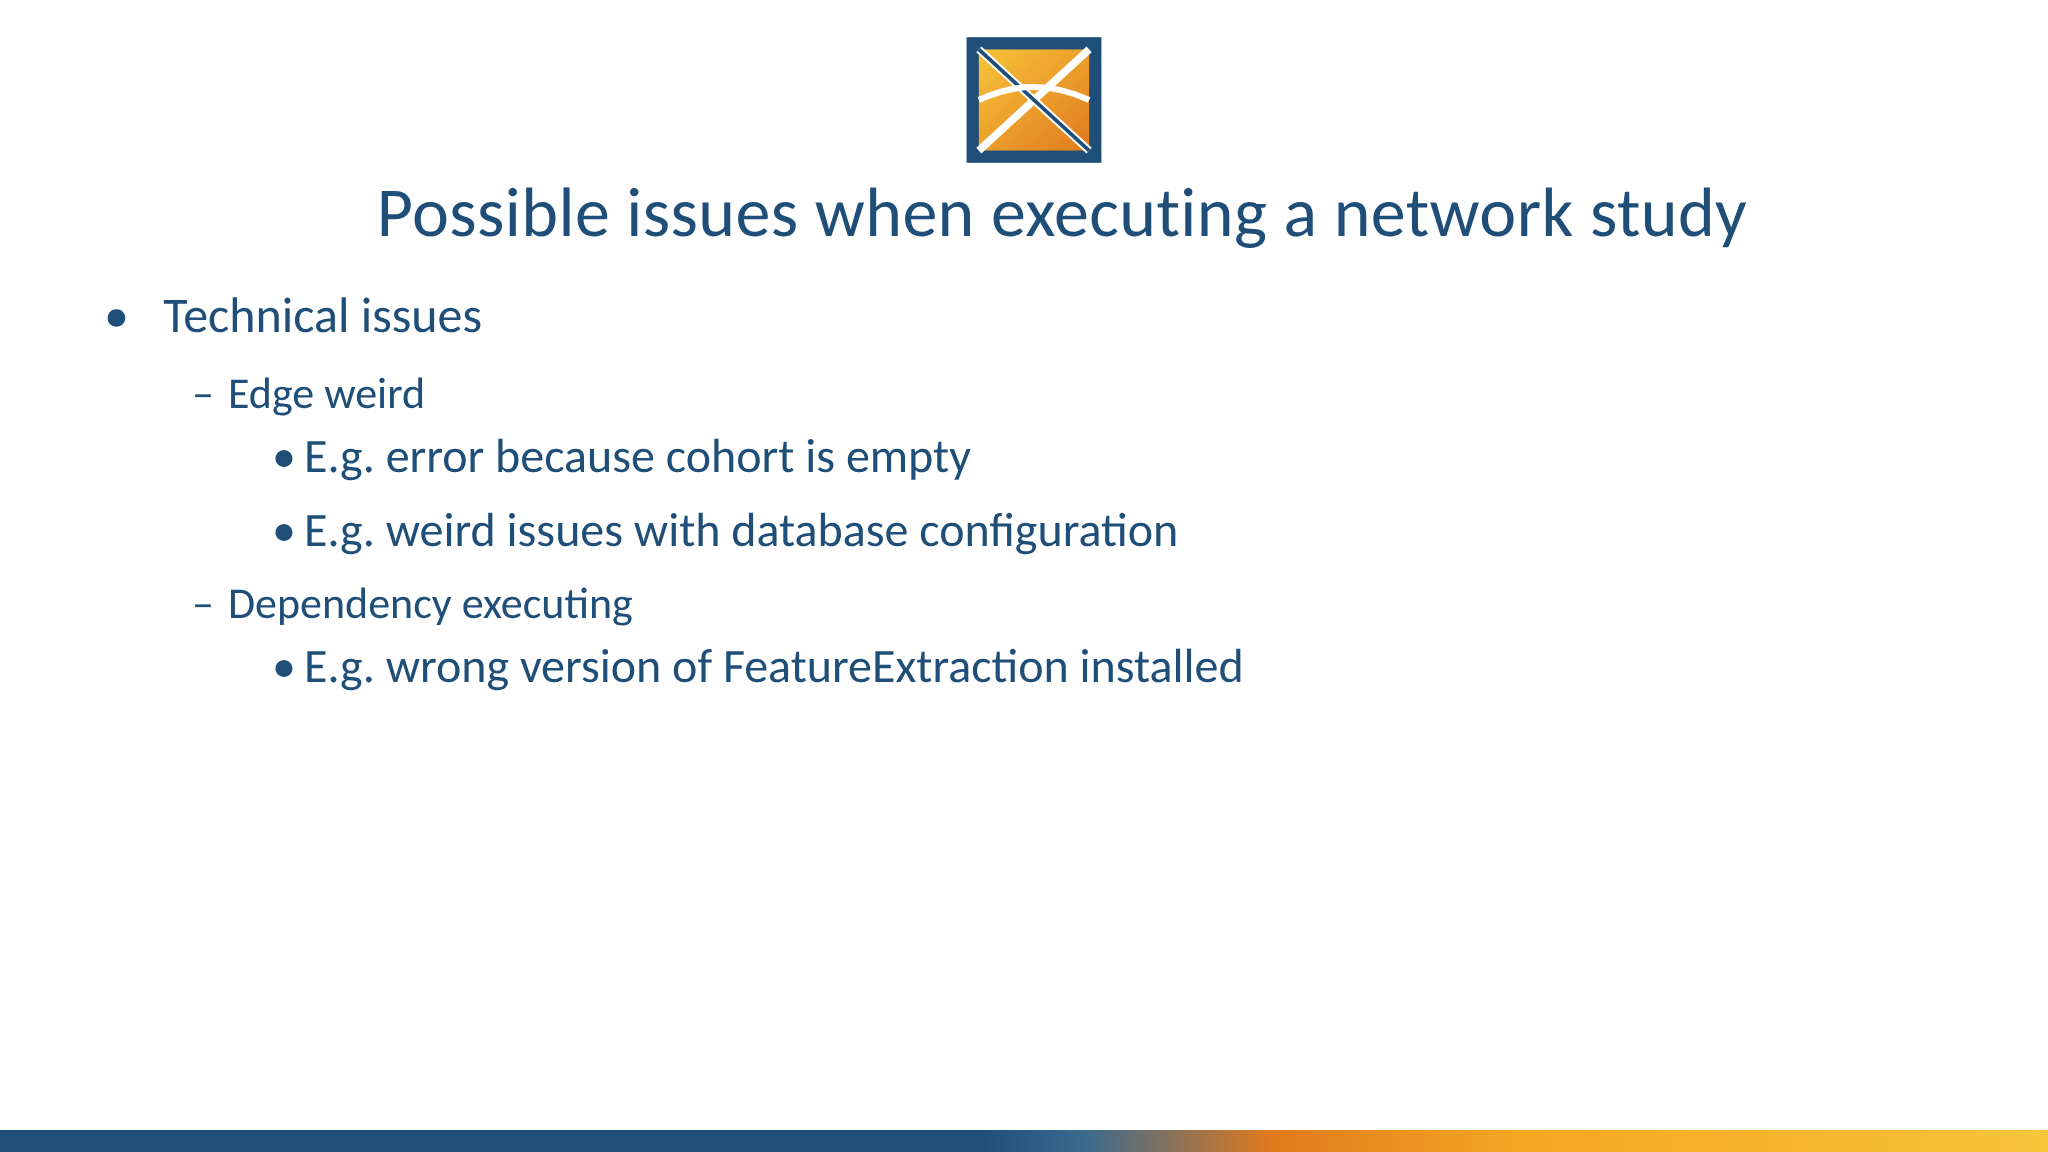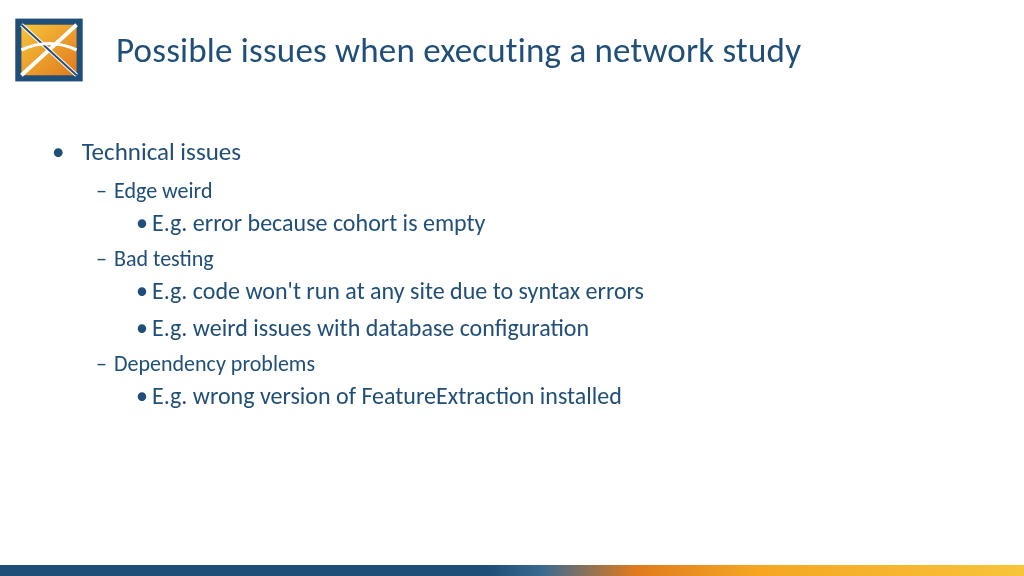--- a/index.html
+++ b/index.html
@@ -8,40 +8,40 @@
     height: 576px;
     font-family: Calibri, "Segoe UI", Arial, sans-serif;
     background: #ffffff;
     position: relative;
     overflow: hidden;
   }
   .header {
     display: flex;
     align-items: center;
     padding: 14px 0 0 10px;
+    flex-direction: column;
   }
   .logo {
     width: 78px;
     height: 72px;
     flex-shrink: 0;
   }
   .title {
     color: #1f4e79;
     font-size: 35px;
     font-weight: 400;
     margin-left: 28px;
     letter-spacing: 0.2px;
   }
   .content {
     padding: 14px 0 0 54px;
     color: #1f4e79;
   }
   .l1 {
     list-style: none;
-    margin-top: 36px;
   }
   .l1 > li {
     font-size: 25px;
     margin-bottom: 6px;
   }
   .l1 > li::before {
     content: "•";
     display: inline-block;
     width: 24px;
     margin-left: -2px;
@@ -108,32 +108,26 @@
     <li>
       <span>Technical issues</span>
       <ul class="l2">
         <li>
           <span class="dash">Edge weird</span>
           <ul class="l3">
             <li>E.g. error because cohort is empty</li>
           </ul>
         </li>
         <li>
-          <span class="dash">Bad testing</span>
-          <ul class="l3">
-            <li>E.g. code won't run at any site due to syntax errors</li>
-          </ul>
-        </li>
-        <li>
           <ul class="l3">
             <li>E.g. weird issues with database configuration</li>
           </ul>
         </li>
         <li>
-          <span class="dash">Dependency problems</span>
+          <span class="dash">Dependency executing</span>
           <ul class="l3">
             <li>E.g. wrong version of FeatureExtraction installed</li>
           </ul>
         </li>
       </ul>
     </li>
   </ul>
 </div>
 
 <div class="footer-bar"></div>

